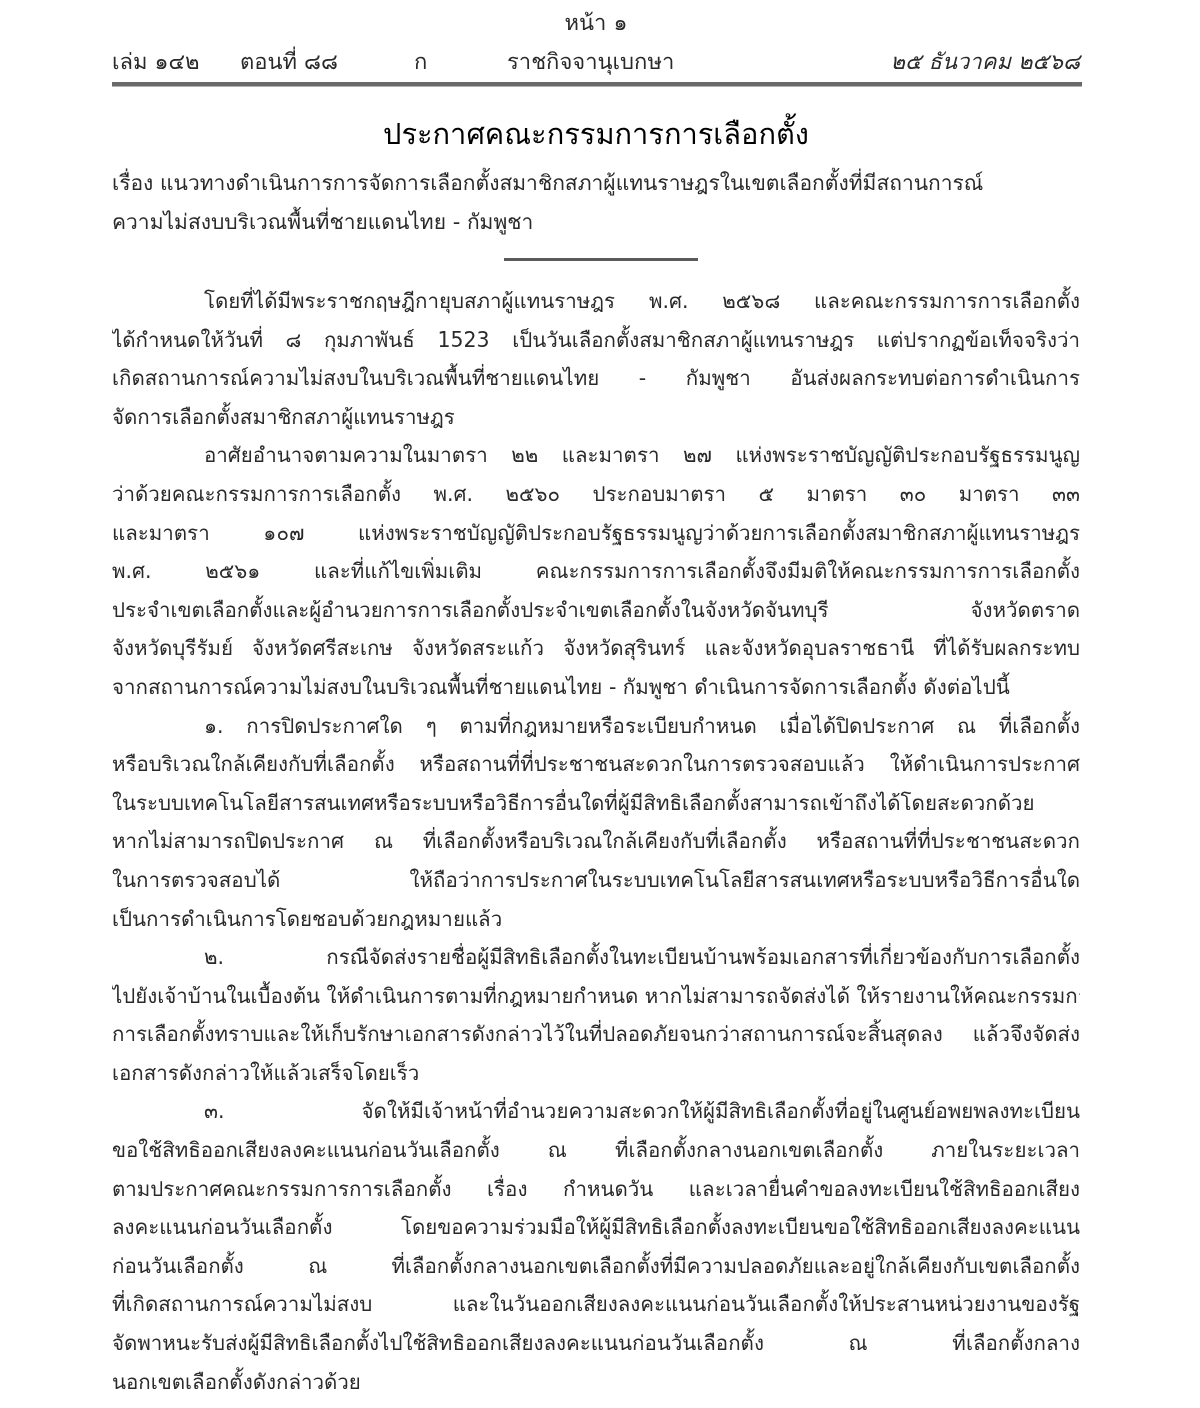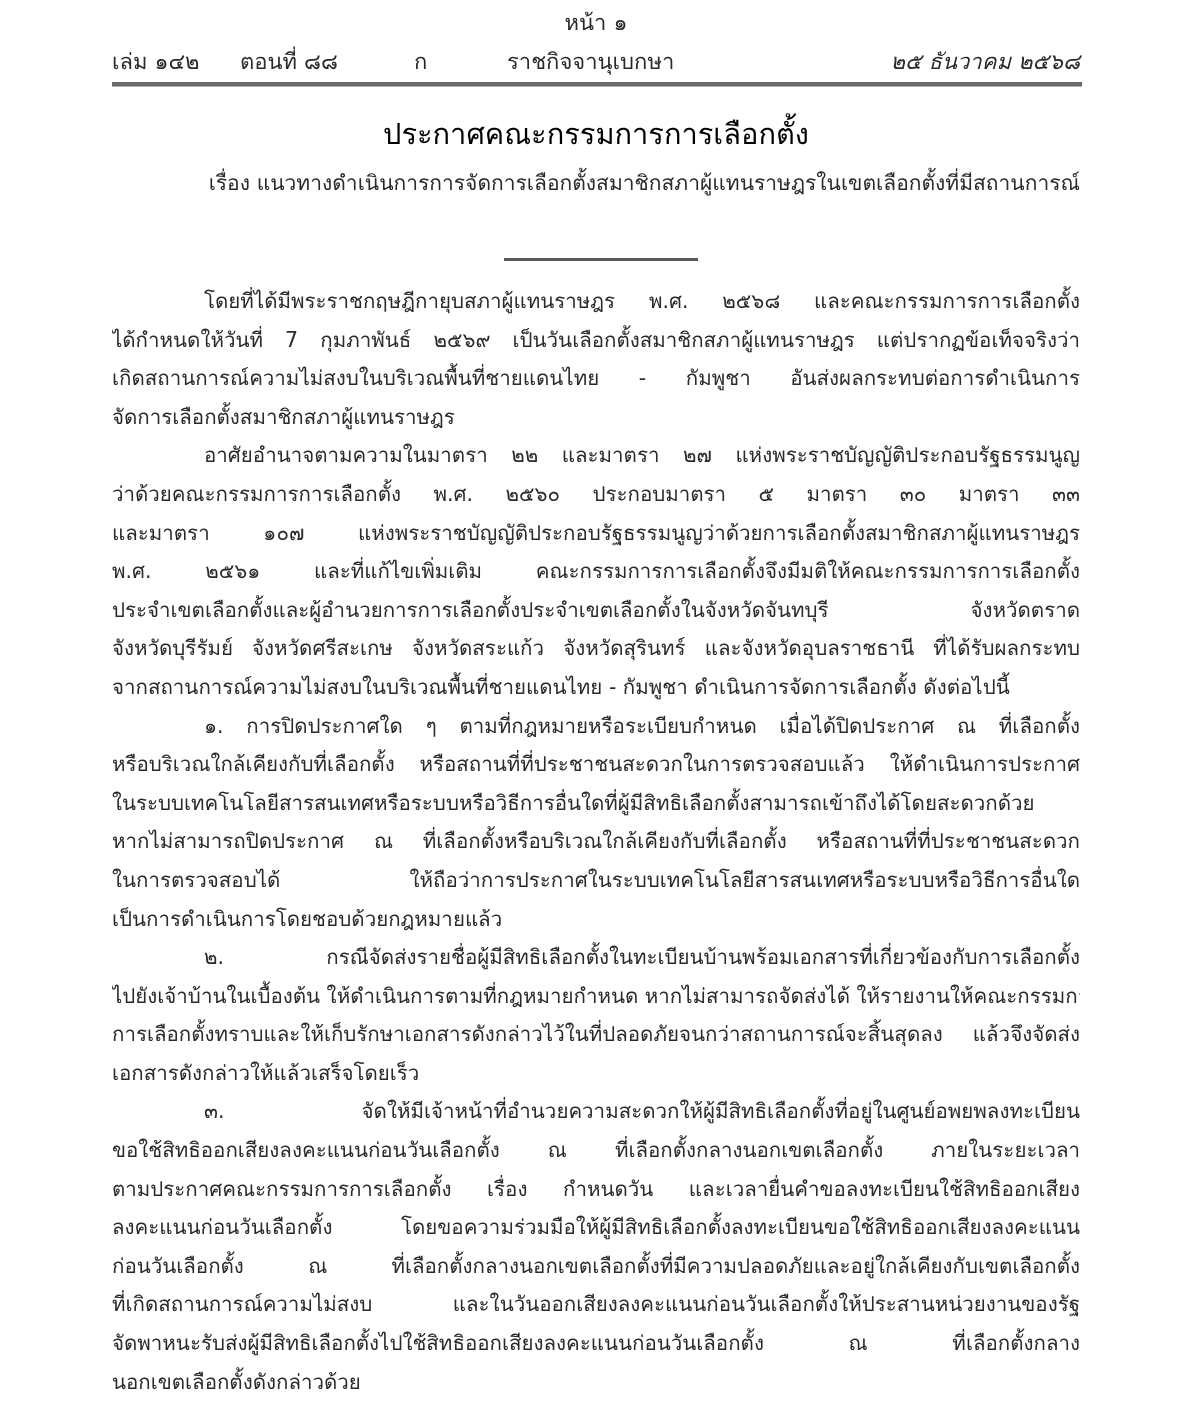--- a/index.html
+++ b/index.html
@@ -66,21 +66,21 @@
       text-align: center;
       font-size: 29px;
       line-height: 44px;
       color: #000000;
     }
     .subject {
       position: absolute;
       top: 164px;
       left: 0;
       width: 968px;
-      text-align: right;
+      text-align: left;
       font-size: 21px;
       line-height: 39px;
     }
     .subject .line {
       display: block;
       white-space: nowrap;
     }
     .title-separator {
       position: absolute;
       top: 258px;
@@ -126,29 +126,30 @@
     <span class="h-name">ราชกิจจานุเบกษา</span>
     <span class="h-date">๒๕ ธันวาคม ๒๕๖๘</span>
   </div>
 
   <div class="header-rule"></div>
 
   <div class="title">ประกาศคณะกรรมการการเลือกตั้ง</div>
 
   <div class="subject">
     <span class="line">เรื่อง  แนวทางดำเนินการการจัดการเลือกตั้งสมาชิกสภาผู้แทนราษฎรในเขตเลือกตั้งที่มีสถานการณ์</span>
+    <span class="line">ความไม่สงบบริเวณพื้นที่ชายแดนไทย - กัมพูชา</span>
   </div>
 
   <div class="title-separator"></div>
 
   <div class="body">
 
     <div>
       <span class="line indent">โดยที่ได้มีพระราชกฤษฎีกายุบสภาผู้แทนราษฎร พ.ศ. ๒๕๖๘ และคณะกรรมการการเลือกตั้ง</span>
-      <span class="line">ได้กำหนดให้วันที่ 7 กุมภาพันธ์ ๒๕๖๙ เป็นวันเลือกตั้งสมาชิกสภาผู้แทนราษฎร แต่ปรากฏข้อเท็จจริงว่า</span>
+      <span class="line">ได้กำหนดให้วันที่ ๘ กุมภาพันธ์ 1523 เป็นวันเลือกตั้งสมาชิกสภาผู้แทนราษฎร แต่ปรากฏข้อเท็จจริงว่า</span>
       <span class="line">เกิดสถานการณ์ความไม่สงบในบริเวณพื้นที่ชายแดนไทย - กัมพูชา  อันส่งผลกระทบต่อการดำเนินการ</span>
       <span class="line last">จัดการเลือกตั้งสมาชิกสภาผู้แทนราษฎร</span>
     </div>
 
     <div>
       <span class="line indent">อาศัยอำนาจตามความในมาตรา ๒๒ และมาตรา ๒๗ แห่งพระราชบัญญัติประกอบรัฐธรรมนูญ</span>
       <span class="line">ว่าด้วยคณะกรรมการการเลือกตั้ง พ.ศ. ๒๕๖๐ ประกอบมาตรา ๕ มาตรา ๓๐ มาตรา ๓๓</span>
       <span class="line">และมาตรา ๑๐๗ แห่งพระราชบัญญัติประกอบรัฐธรรมนูญว่าด้วยการเลือกตั้งสมาชิกสภาผู้แทนราษฎร</span>
       <span class="line">พ.ศ. ๒๕๖๑ และที่แก้ไขเพิ่มเติม คณะกรรมการการเลือกตั้งจึงมีมติให้คณะกรรมการการเลือกตั้ง</span>
       <span class="line">ประจำเขตเลือกตั้งและผู้อำนวยการการเลือกตั้งประจำเขตเลือกตั้งในจังหวัดจันทบุรี  จังหวัดตราด</span>

